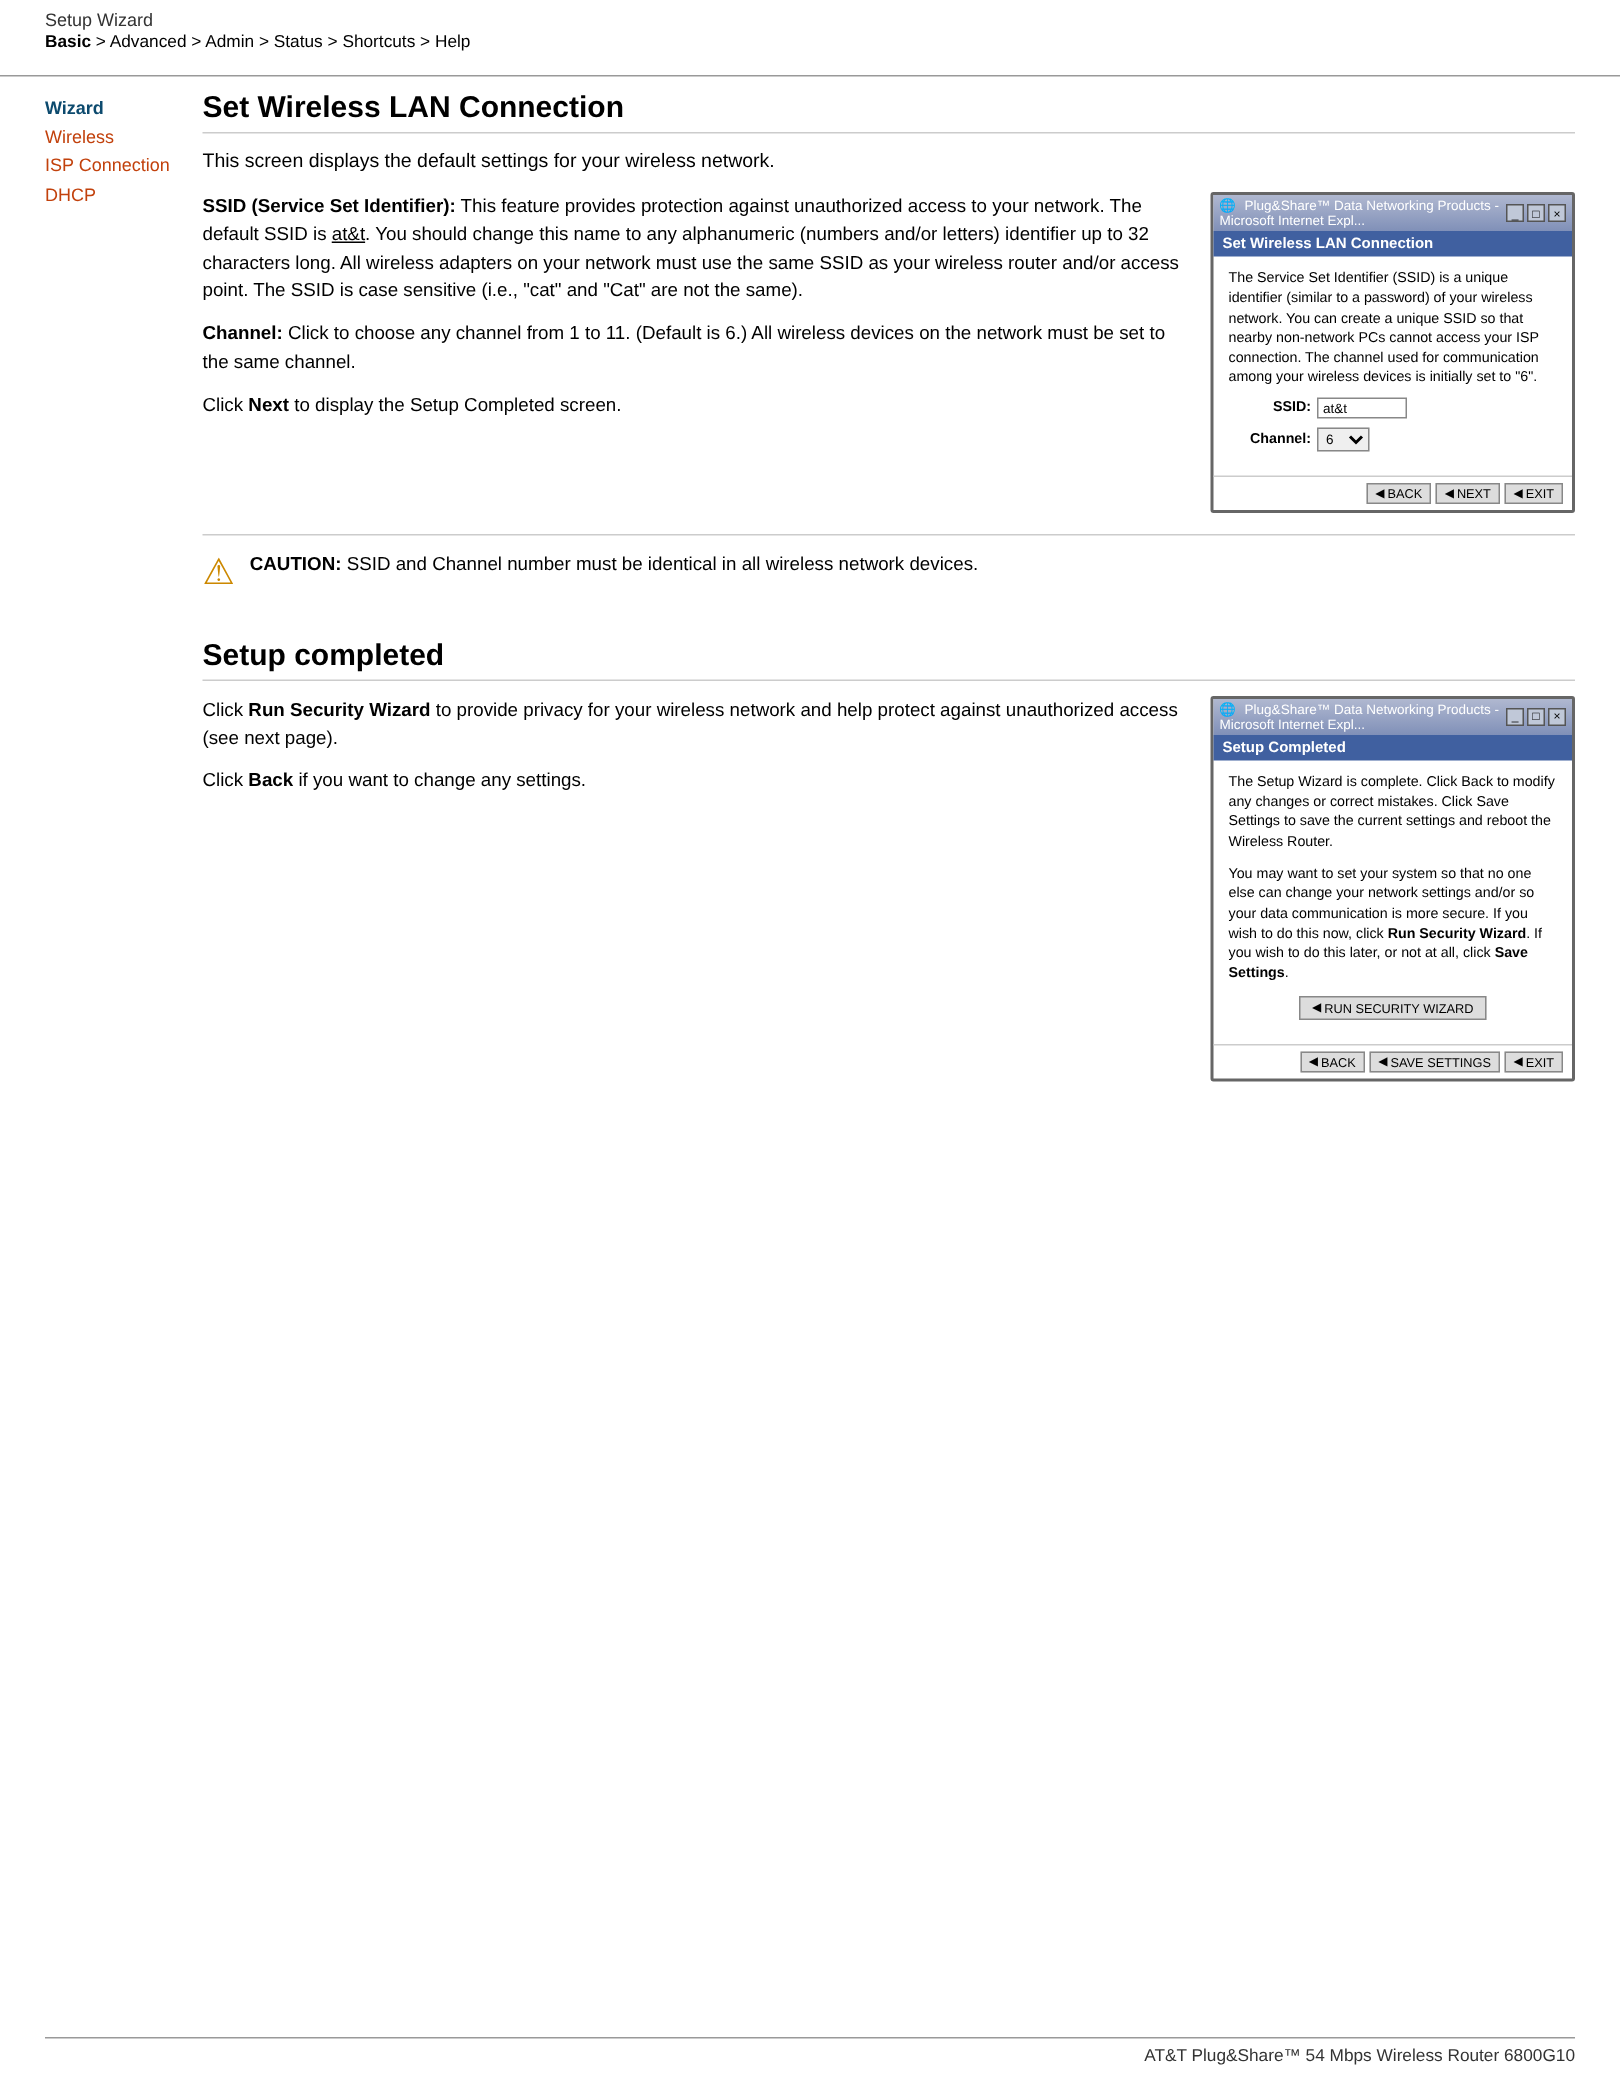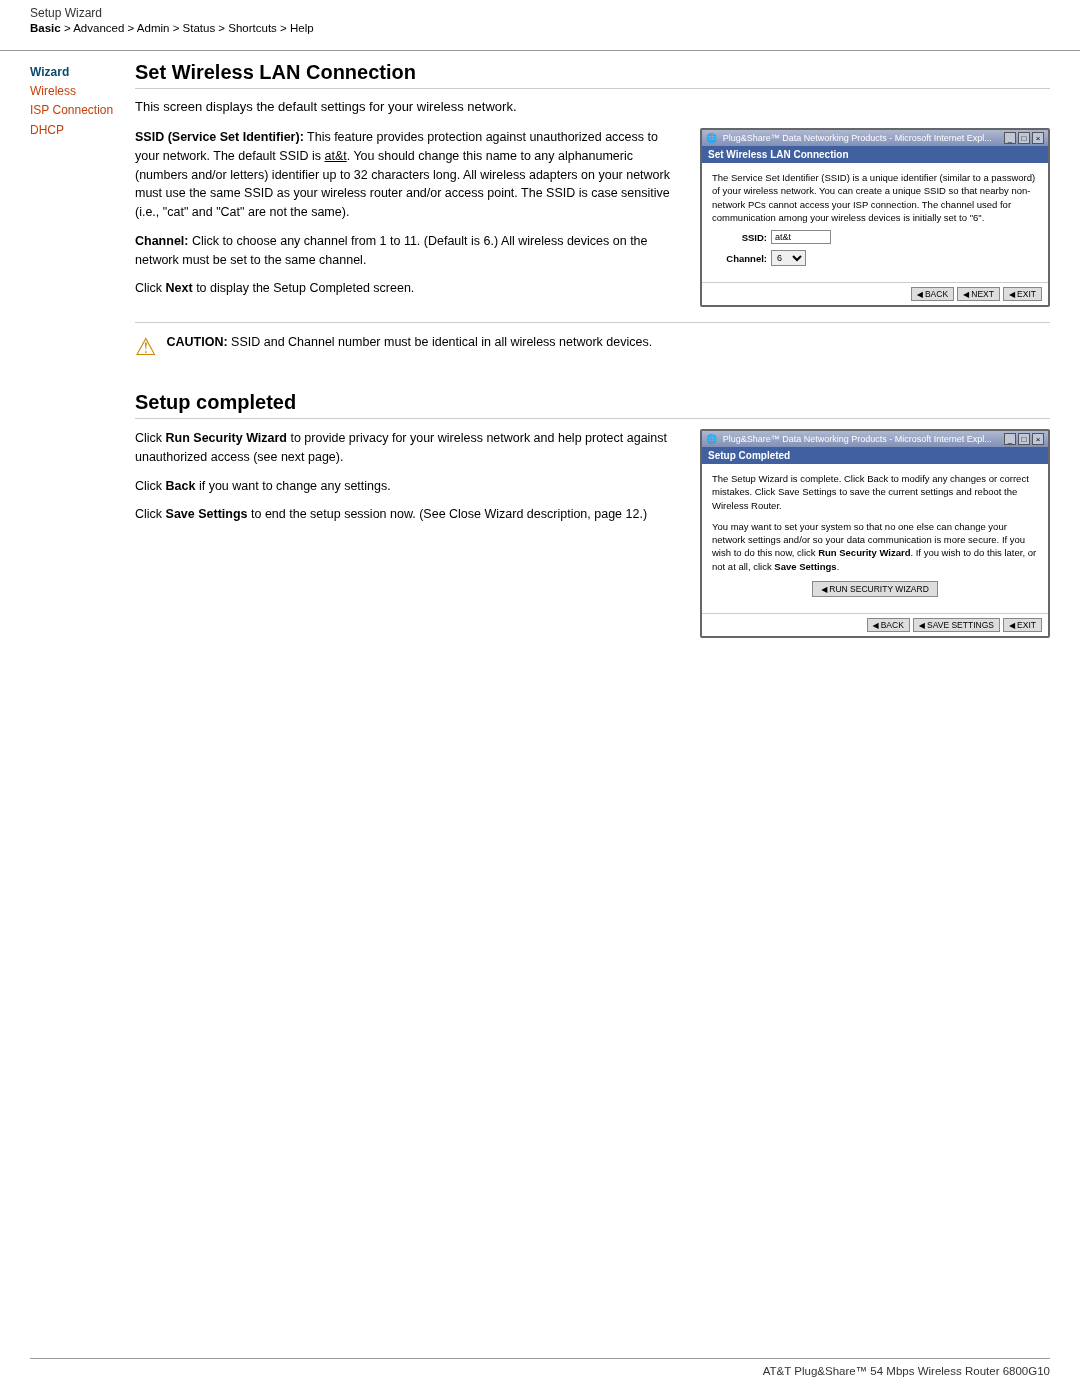--- a/index.html
+++ b/index.html
@@ -87,21 +87,21 @@
     }
     .text-col {
       flex: 1;
       font-size: 12.5px;
       line-height: 1.5;
     }
     .text-col p {
       margin-bottom: 10px;
     }
     .screenshot-col {
-      width: 350px;
+      width: 243px;
       flex-shrink: 0;
     }
 
     
     .fake-browser {
       border: 2px solid #666;
       border-radius: 2px;
       background: #fff;
       font-size: 10px;
     }
@@ -349,23 +349,20 @@
 
       <div class="two-col">
 
         <div class="text-col">
           <p class="click-note">
             Click <span class="bold">Run Security Wizard</span> to provide privacy for your wireless network and help protect against unauthorized access (see next page).
           </p>
           <p class="click-note">
             Click <span class="bold">Back</span> if you want to change any settings.
           </p>
-          <p class="click-note">
-            Click <span class="bold">Save Settings</span> to end the setup session now. (See Close Wizard description, page 12.)
-          </p>
         </div>
 
         <div class="screenshot-col">
           <div class="fake-browser">
             <div class="fake-browser-titlebar">
               <span class="title-text">
                 <span style="margin-right:3px;">🌐</span>
                 <span>Plug&amp;Share™ Data Networking Products - Microsoft Internet Expl...</span>
               </span>
               <div class="titlebar-buttons">

